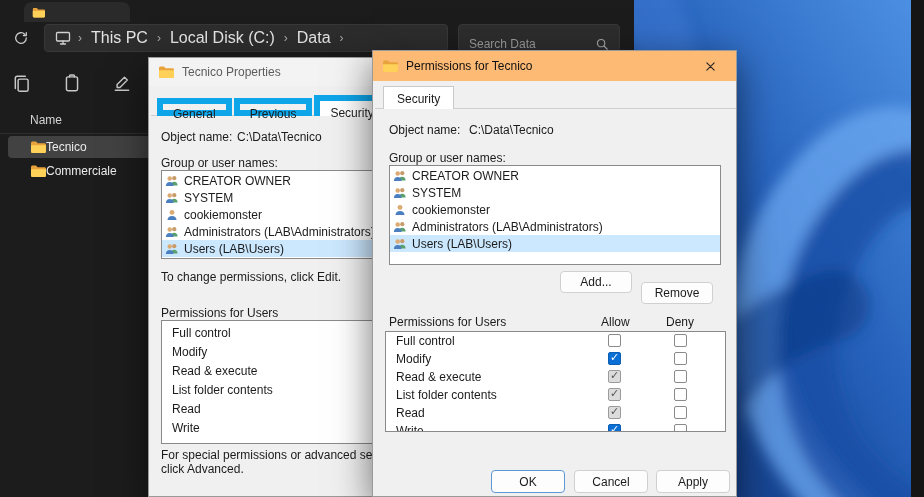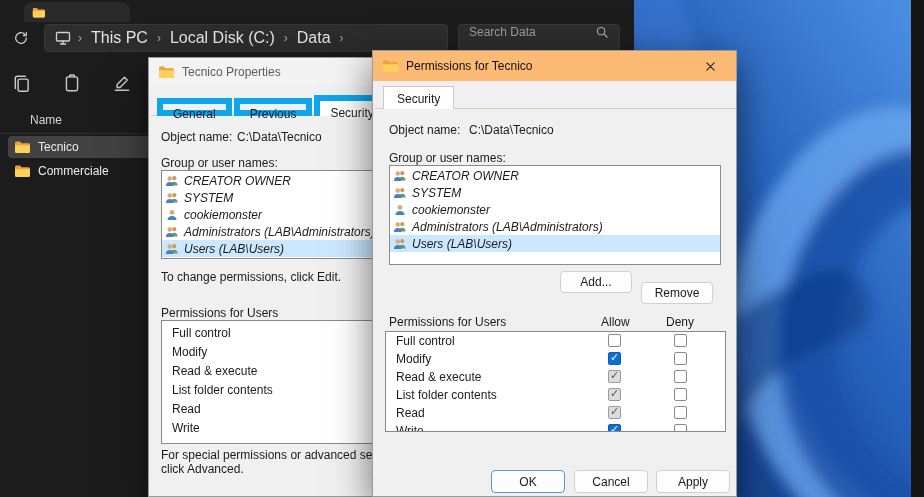--- a/index.html
+++ b/index.html
@@ -17,40 +17,40 @@
   .ex-tab { position:absolute; left:24px; top:2px; width:106px; height:20px; background:#2a2a2a;
             border-radius:8px 8px 0 0; display:flex; align-items:center; padding-left:26px; }
   .addressbar { display:flex; align-items:center; height:32px; padding:0 8px; gap:10px; }
   .icon-btn { width:26px; height:26px; display:flex; align-items:center; justify-content:center; border-radius:4px; }
   .breadcrumbs { display:flex; align-items:center; height:28px; width:404px; background:#2d2d2d;
                  border:1px solid #383838; border-radius:4px; padding:0 10px; gap:7px;
                  color:#e4e4e4; font-size:16px; white-space:nowrap; }
   .crumb { padding:2px 2px; }
   .crumb-sep { color:#a8a8a8; font-size:12px; }
   .crumb-sep::after { content:"›"; }
-  .search { display:flex; align-items:flex-start; justify-content:space-between; height:28px; width:162px;
+  .search { display:flex; align-items:flex-end; justify-content:space-between; height:28px; width:162px;
             background:#2d2d2d; border:1px solid #383838; border-radius:4px; padding:0 10px;
             color:#9d9d9d; font-size:12px; }
   .cmdbar { display:flex; align-items:center; gap:30px; height:46px; padding-left:12px; margin-top:6px; }
   .cmd-ic { width:20px; height:20px; }
 
   .navpane { width:148px; }
   .nav-header { padding:7px 0 6px 30px; color:#d4d4d4; font-size:12px; border-bottom:1px solid #2e2e2e; }
-  .nav-item { display:flex; align-items:center; gap:8px; height:22px; margin:2px 0 2px 8px; padding-left:6px;
+  .nav-item { display:flex; align-items:center; gap:0; height:22px; margin:2px 0 2px 8px; padding-left:22px;
               border-radius:4px 0 0 4px; color:#ececec; font-size:12px; }
   .nav-item.selected { background:#424242; }
   .fold-ic { width:16px; height:16px; flex:0 0 auto; }
 
   
   .dialog { position:absolute; background:#f0f0f0; border:1px solid #9a9a9a; overflow:hidden;
             font-size:12px; color:#1b1b1b; box-shadow:0 12px 36px rgba(0,0,0,.55); }
   .titlebar { position:absolute; left:0; top:0; right:0; display:flex; align-items:center; padding:0 9px; gap:8px; }
   .ti-ic { width:16px; height:16px; flex:0 0 auto; }
   .listbox { position:absolute; background:#fff; border:1px solid #8a8a8a; overflow:hidden; }
-  .list-row { display:flex; align-items:center; gap:5px; height:17px; padding:0 3px; white-space:nowrap;font-style:italic; }
+  .list-row { display:flex; align-items:center; gap:5px; height:17px; padding:0 3px; white-space:nowrap; }
   .list-row.selected { background:#cce8ff; }
   .li-ic { width:14px; height:14px; flex:0 0 auto; }
   .lbl { position:absolute; white-space:nowrap; }
   .btn { position:absolute; height:22px; background:#fdfdfd; border:1px solid #d0d0d0; border-radius:4px;
          font-family:"Liberation Sans", sans-serif; font-size:12px; color:#1b1b1b; }
   .btn.default { border-color:#5c97d6; }
 
   
   .dlg-back { left:148px; top:57px; width:226px; height:440px; z-index:10; }
   .dlg-back .titlebar { height:28px; background:#f3f3f3; color:#5c5c5c; }

